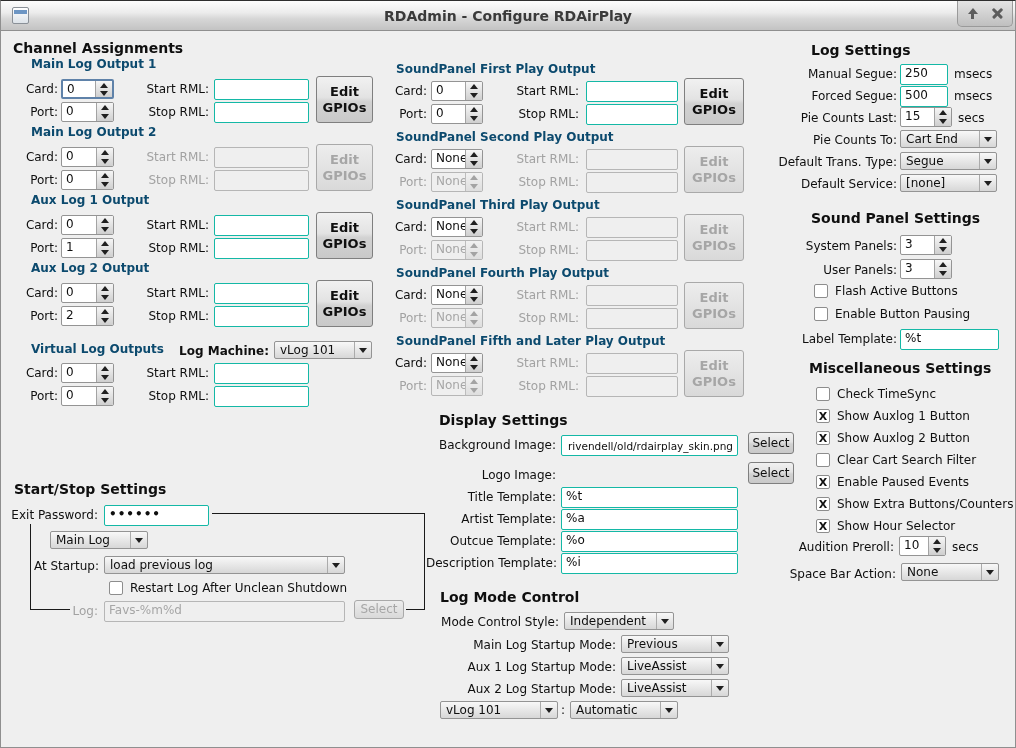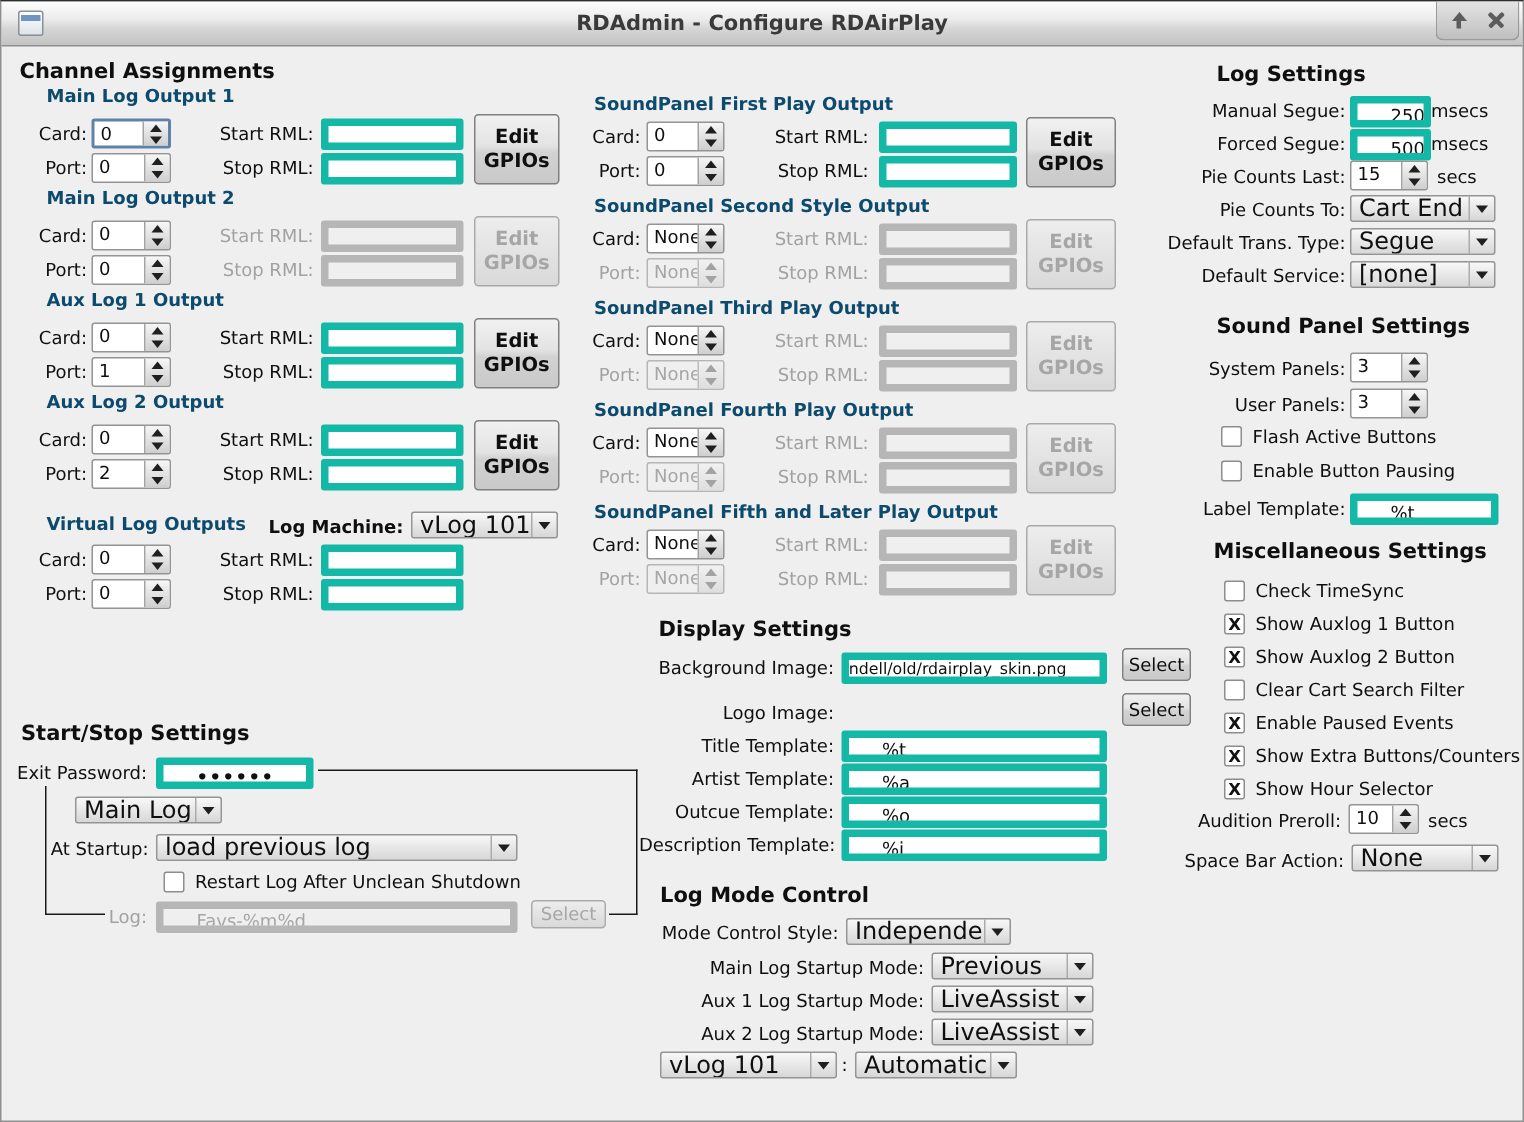--- a/index.html
+++ b/index.html
@@ -28,43 +28,43 @@
 
   
   .h1{position:absolute;font-size:14px;font-weight:bold;color:#0f0f0f;white-space:nowrap}
   .h2{position:absolute;font-size:12px;font-weight:bold;color:#0c4a6e;white-space:nowrap}
   .lb{position:absolute;font-size:12px;color:#0f0f0f;white-space:nowrap}
   .lb.r{text-align:right}
   .lb.b{font-weight:bold}
   .dis{color:#a2a2a2 !important}
 
   
-  .fld{position:absolute;height:21px;background:#fff;border:5px solid #14b8a6;border-radius:2px;
-    font-size:12px;color:#0f0f0f;padding:0 22px;line-height:16px;overflow:hidden;white-space:nowrap}
+  .fld{position:absolute;height:21px;background:#fff;border:1px solid #14b8a6;border-radius:2px;
+    font-size:12px;color:#0f0f0f;padding:0 4px;line-height:16px;overflow:hidden;white-space:nowrap}
   .fld.disf{background:#efefef;border-color:#b6b6b6;color:#a6a6a6}
   .fld.tail{display:flex;justify-content:flex-end;align-items:center;font-size:10.5px}
 
   
   .spin{position:absolute;height:20px;display:flex;background:#fff;border:1px solid #949494;border-radius:2px;overflow:hidden}
   .spin.foc{border:2px solid #5f82a9}
   .spin .sv{flex:1;font-size:12px;line-height:17px;padding-left:4px;color:#0f0f0f;overflow:hidden;white-space:nowrap}
   .spin .sb{width:17px;display:flex;flex-direction:column;border-left:1px solid #a3a3a3;background:linear-gradient(180deg,#f6f6f6,#cfcfcf)}
   .spin .sb i{flex:1;display:flex;align-items:center;justify-content:center}
   .tri-u{width:0;height:0;border-left:4px solid transparent;border-right:4px solid transparent;border-bottom:5px solid #1f1f1f}
   .tri-d{width:0;height:0;border-left:4px solid transparent;border-right:4px solid transparent;border-top:5px solid #1f1f1f}
   .spin.diss{background:#efefef;border-color:#b6b6b6}
   .spin.diss .sv{color:#a6a6a6}
   .spin.diss .sb{background:linear-gradient(180deg,#f1f1f1,#dedede);border-left-color:#bdbdbd}
   .spin.diss .tri-u{border-bottom-color:#a3a3a3}
   .spin.diss .tri-d{border-top-color:#a3a3a3}
 
   
   .combo{position:absolute;height:18px;display:flex;align-items:stretch;border:1px solid #949494;border-radius:2px;
     background:linear-gradient(180deg,#f8f8f8,#d7d7d7)}
-  .combo .cv{flex:1;font-size:16px;line-height:16px;padding-left:5px;color:#0f0f0f;white-space:nowrap;overflow:hidden}
+  .combo .cv{flex:1;font-size:12px;line-height:16px;padding-left:5px;color:#0f0f0f;white-space:nowrap;overflow:hidden}
   .combo .ca{width:17px;display:flex;align-items:center;justify-content:center;border-left:1px solid #ababab}
 
   
   .btn{position:absolute;display:flex;flex-direction:column;align-items:center;justify-content:center;
     background:linear-gradient(180deg,#f1f1f1 0%,#e3e3e3 45%,#d2d2d2 55%,#c9c9c9 100%);
     border:1px solid #7f7f7f;border-radius:3px;font-size:12px;color:#0f0f0f;text-align:center;line-height:1.2}
   .btn.bold{font-weight:bold;font-size:13px}
   .btn.big{font-weight:bold;font-size:14px}
   .btn.disb{color:#a6a6a6;border-color:#a9a9a9;background:linear-gradient(180deg,#ededed,#d9d9d9)}
   .btn.primary{border:1px solid #2e2e2e}
@@ -296,21 +296,21 @@
     </div>
   <div class="lb r" style="left:508px;top:83px;width:70px">Start RML:</div>
   <div class="fld" style="left:585px;top:80px;width:92px"></div>
   <div class="lb r" style="left:508px;top:106px;width:70px">Stop RML:</div>
   <div class="fld" style="left:585px;top:103px;width:92px"></div>
   <div class="btn bold" style="left:683px;top:77px;width:60px;height:47px">
       <span>Edit</span>
       <span>GPIOs</span>
     </div>
 
-  <div class="h2" style="left:395px;top:129px">SoundPanel Second Style Output</div>
+  <div class="h2" style="left:395px;top:129px">SoundPanel Second Play Output</div>
   <div class="lb r" style="left:392px;top:151px;width:34px">Card:</div>
   <div class="spin" style="left:430px;top:148px;width:52px">
       <span class="sv">None</span>
       <span class="sb">
         <i>
           <span class="tri-u"></span>
         </i>
         <i>
           <span class="tri-d"></span>
         </i>

